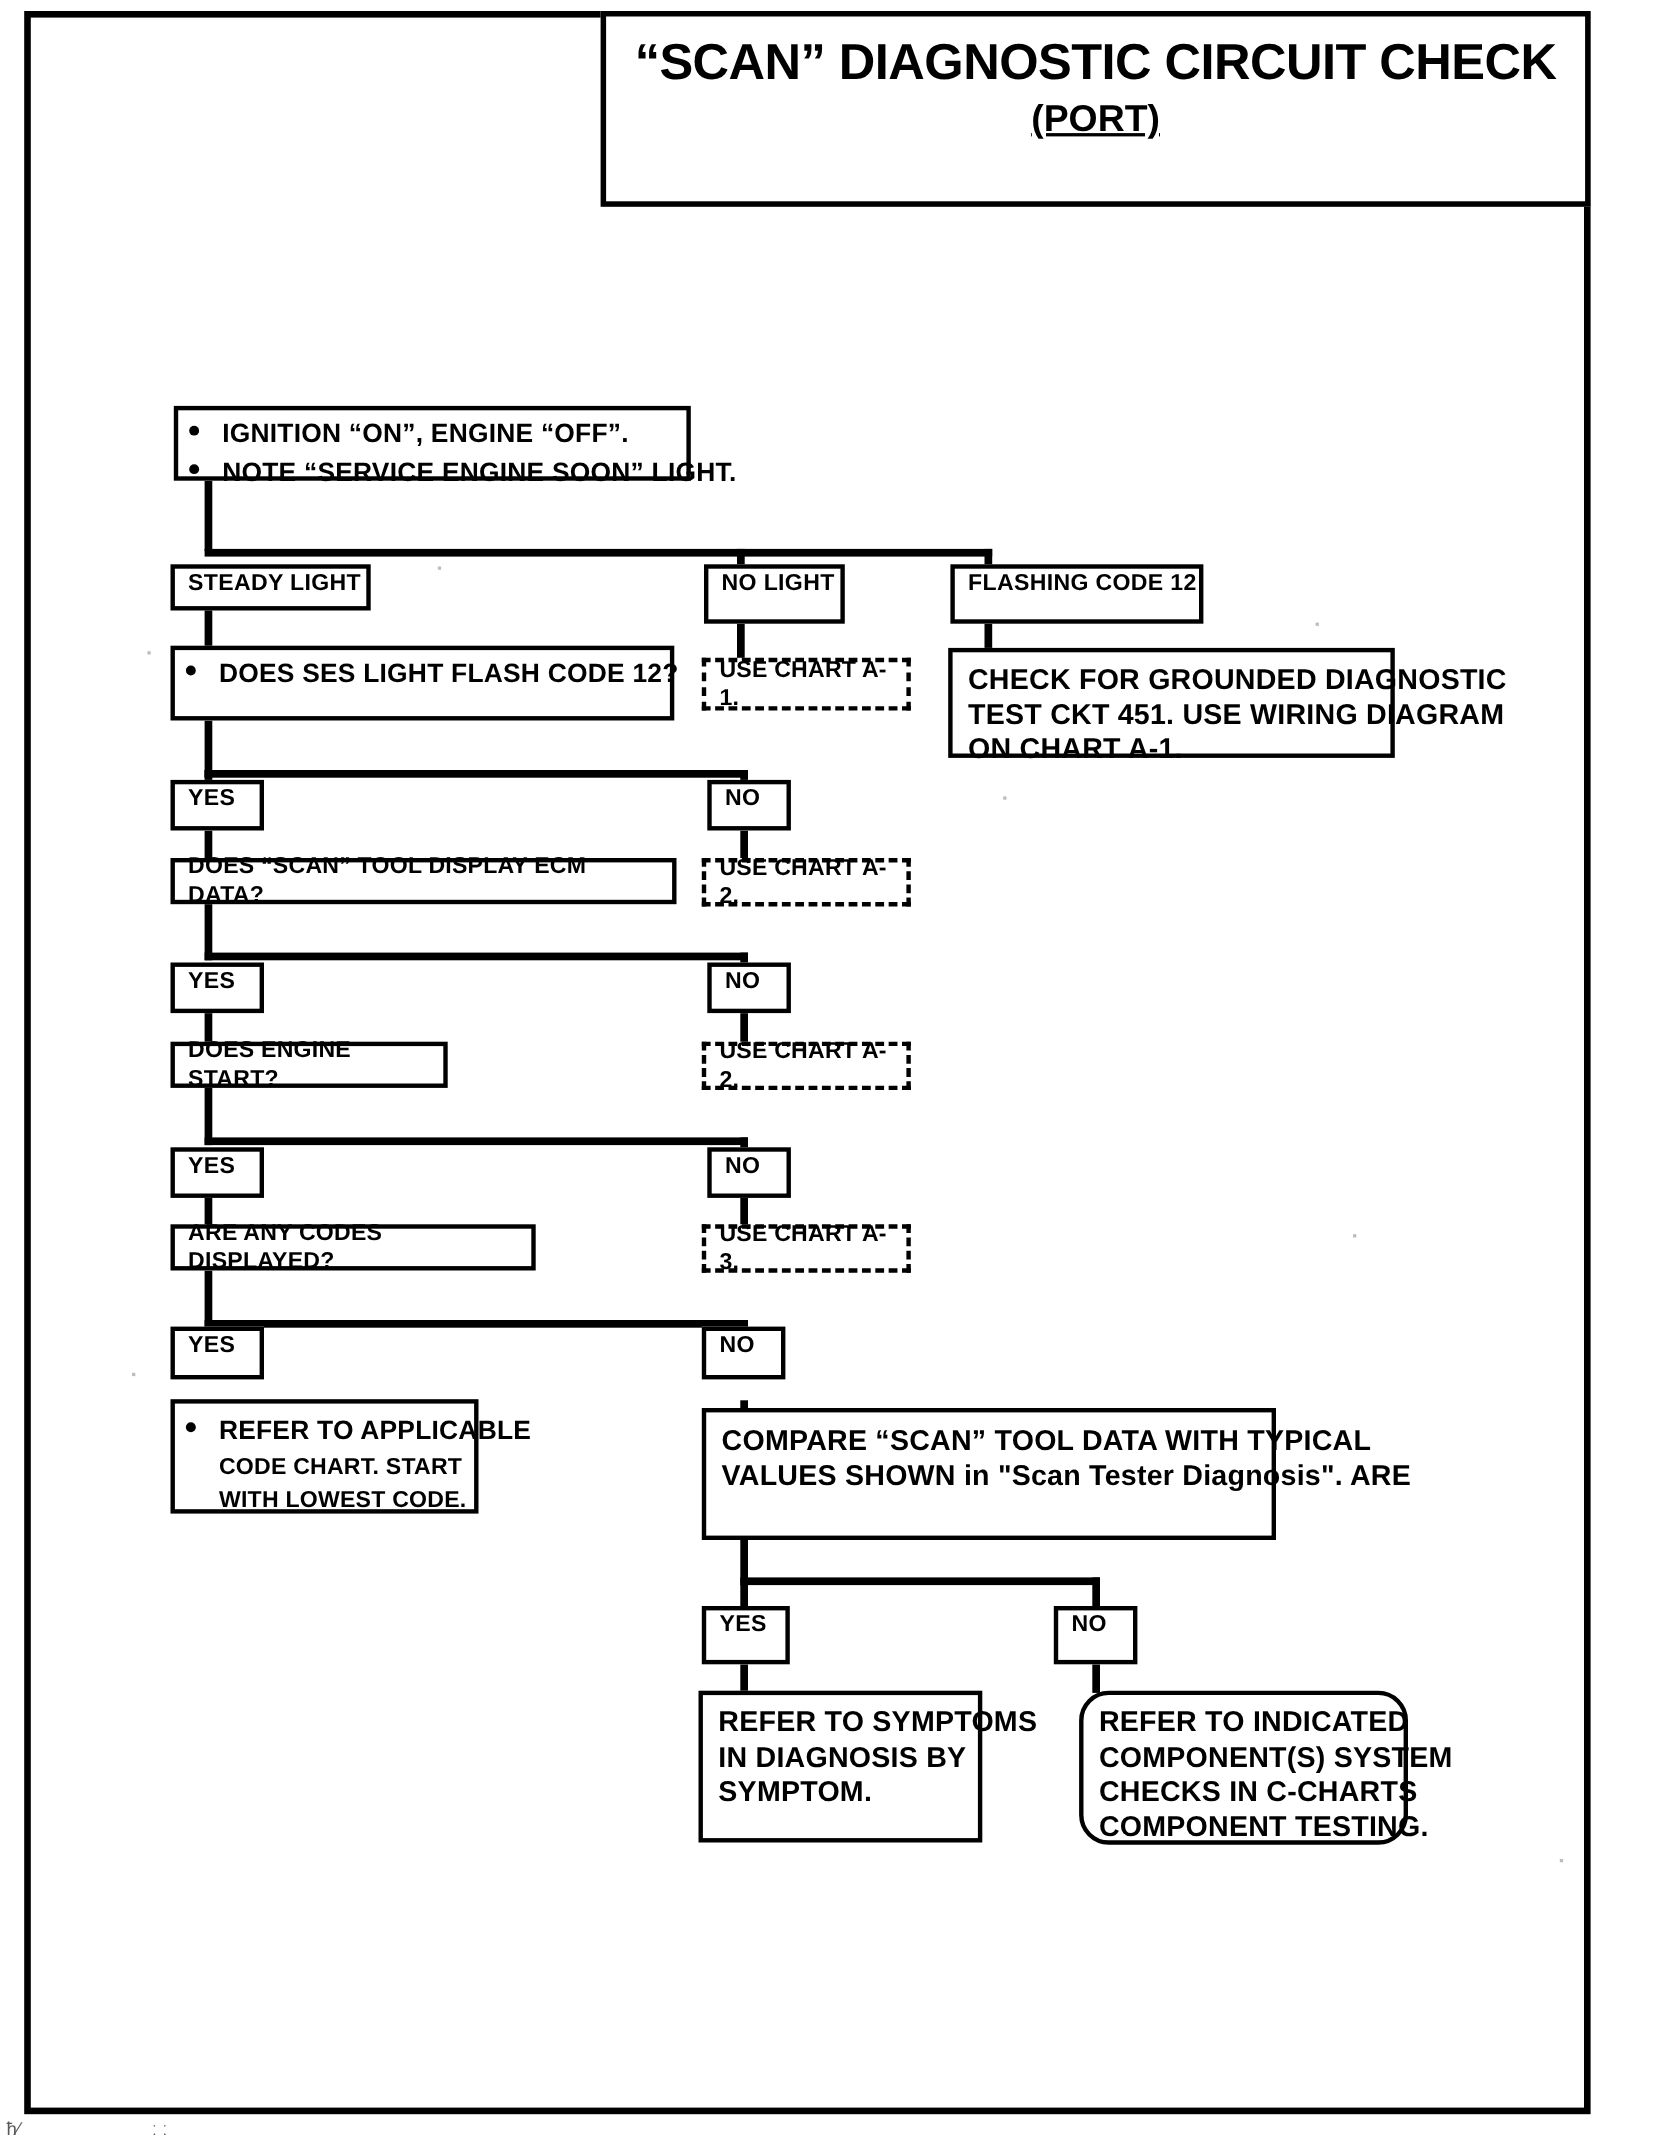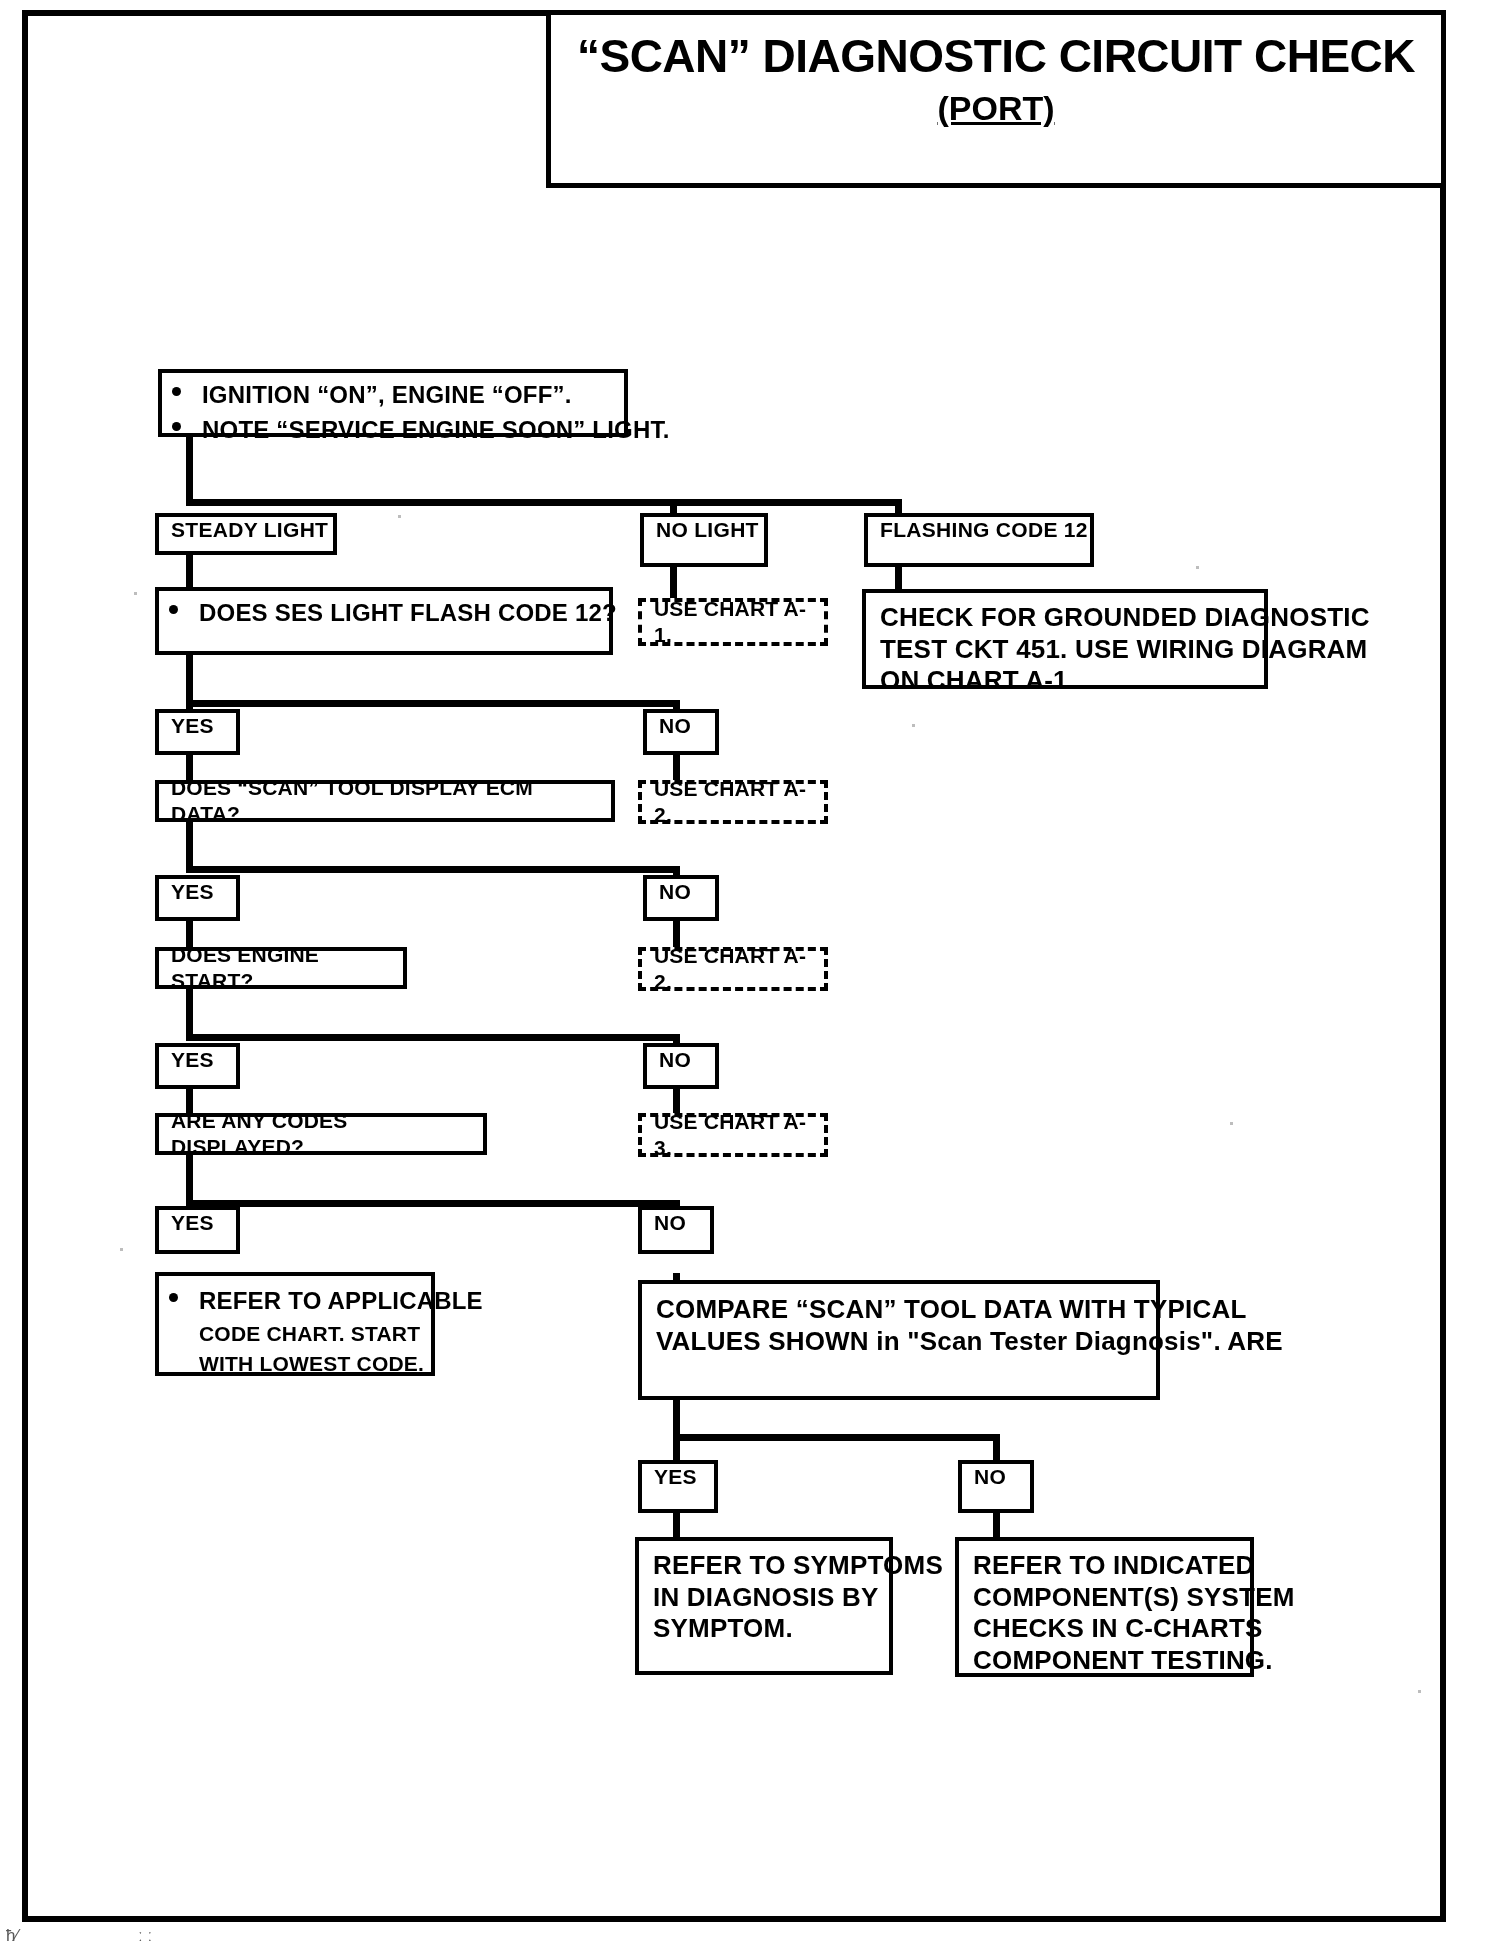--- a/index.html
+++ b/index.html
@@ -236,21 +236,21 @@
 <div class="fbox label-box" style="left:958px;top:1460px;width:76px;height:53px;">
   <span>NO</span>
 </div>
 
 <div class="fbox multiline" style="left:635px;top:1537px;width:258px;height:138px;">
   <div>REFER TO SYMPTOMS</div>
   <div>IN DIAGNOSIS BY</div>
   <div>SYMPTOM.</div>
 </div>
 
-<div class="fbox multiline" style="left:955px;top:1537px;width:299px;height:140px;">
+<div class="fbox multiline" style="left:981px;top:1537px;width:299px;height:140px;border-radius:27px;">
   <div>REFER TO INDICATED</div>
   <div>COMPONENT(S) SYSTEM</div>
   <div>CHECKS IN  C-CHARTS</div>
   <div>COMPONENT  TESTING.</div>
 </div>
 
 <div class="artifact" style="left:6px;top:1926px;">ħ⁄</div>
 <div class="artifact" style="left:138px;top:1926px;">ː ː</div>
 
 <div class="speck" style="left:398px;top:515px;width:3px;height:3px;"></div>

